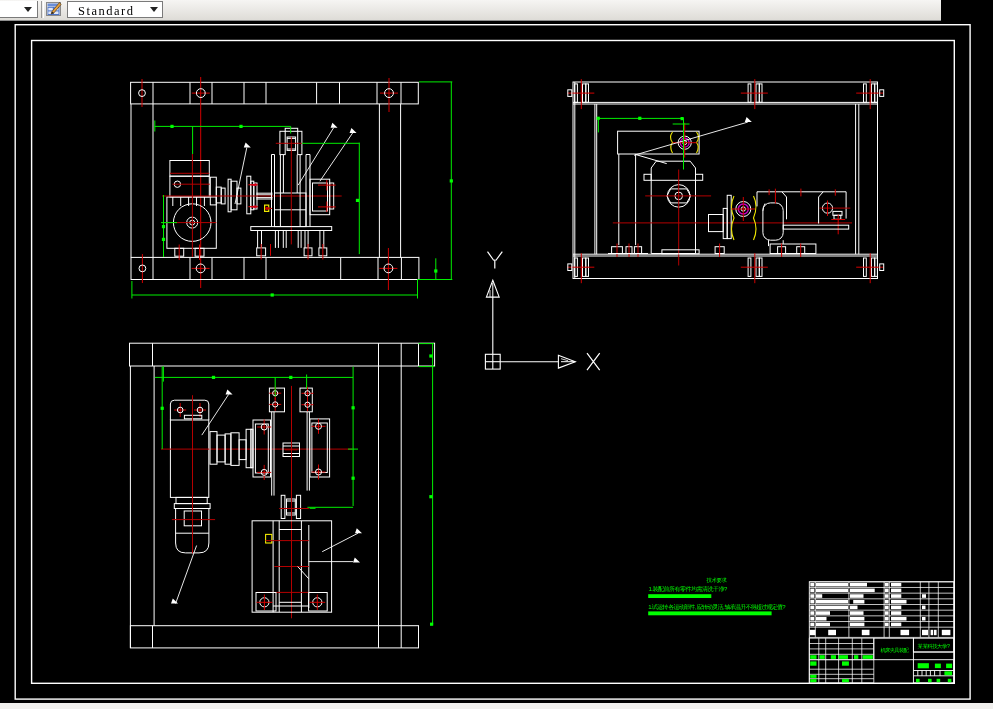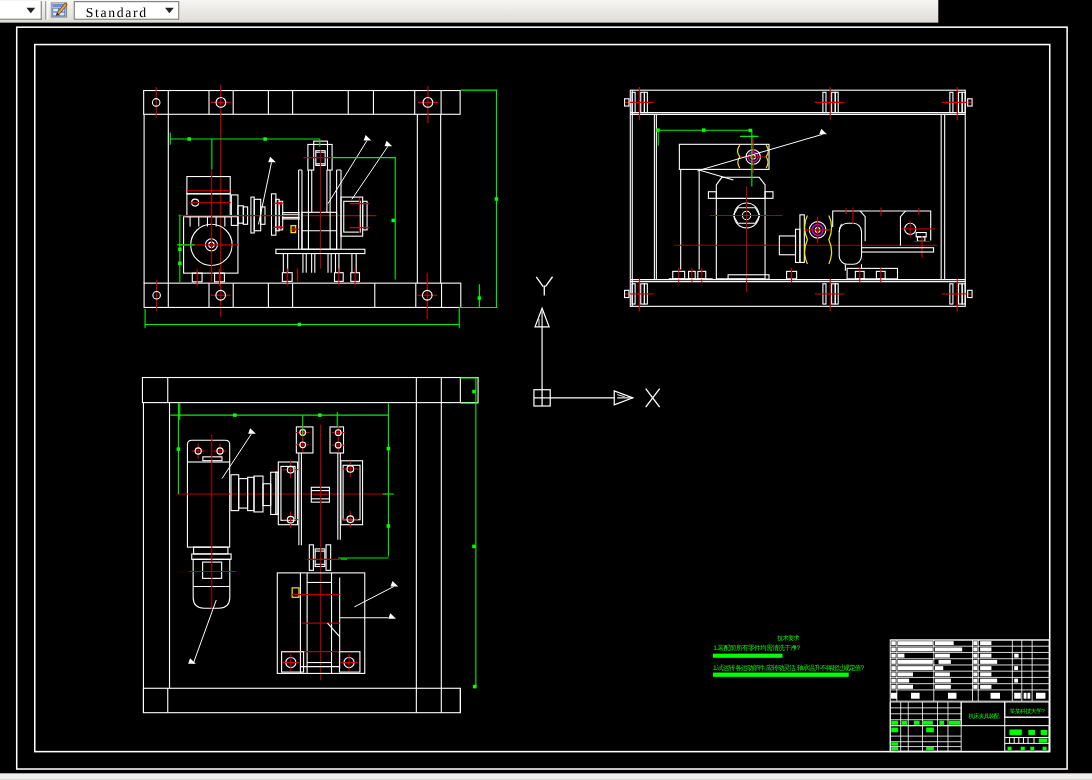--- a/index.html
+++ b/index.html
@@ -1,18 +1,18 @@
 <!DOCTYPE html>
 <html><head>
 <meta charset="utf-8">
 <style>
 * { margin:0; padding:0; box-sizing:border-box; }
 html,body { width:993px; height:709px; background:#000; overflow:hidden;
   font-family:"Liberation Sans", sans-serif; }
-#toolbar { position:absolute; left:0; top:0; width:853px; height:21px;
+#toolbar { position:absolute; left:0; top:0; width:941px; height:21px;
   background:linear-gradient(#f6f5f3,#dedcd7); border-bottom:1px solid #8f8f8f; }
 #combo1 { position:absolute; left:0; top:1px; width:38px; height:17px; background:#fff;
   border-right:1px solid #7a7a7a; border-bottom:1px solid #7a7a7a; }
 .arr { position:absolute; width:0; height:0; border-left:4.5px solid transparent;
   border-right:4.5px solid transparent; border-top:5px solid #222; }
 #sep { position:absolute; left:41px; top:1px; width:1px; height:17px; background:#9a9a9a; }
 #sep2 { position:absolute; left:43px; top:1px; width:1px; height:17px; background:#fff; }
 #icon { position:absolute; left:46px; top:2px; width:16px; height:15px; }
 #combo2 { position:absolute; left:67px; top:1px; width:96px; height:17px; background:#fff;
   border:1px solid #7a7a7a; }

